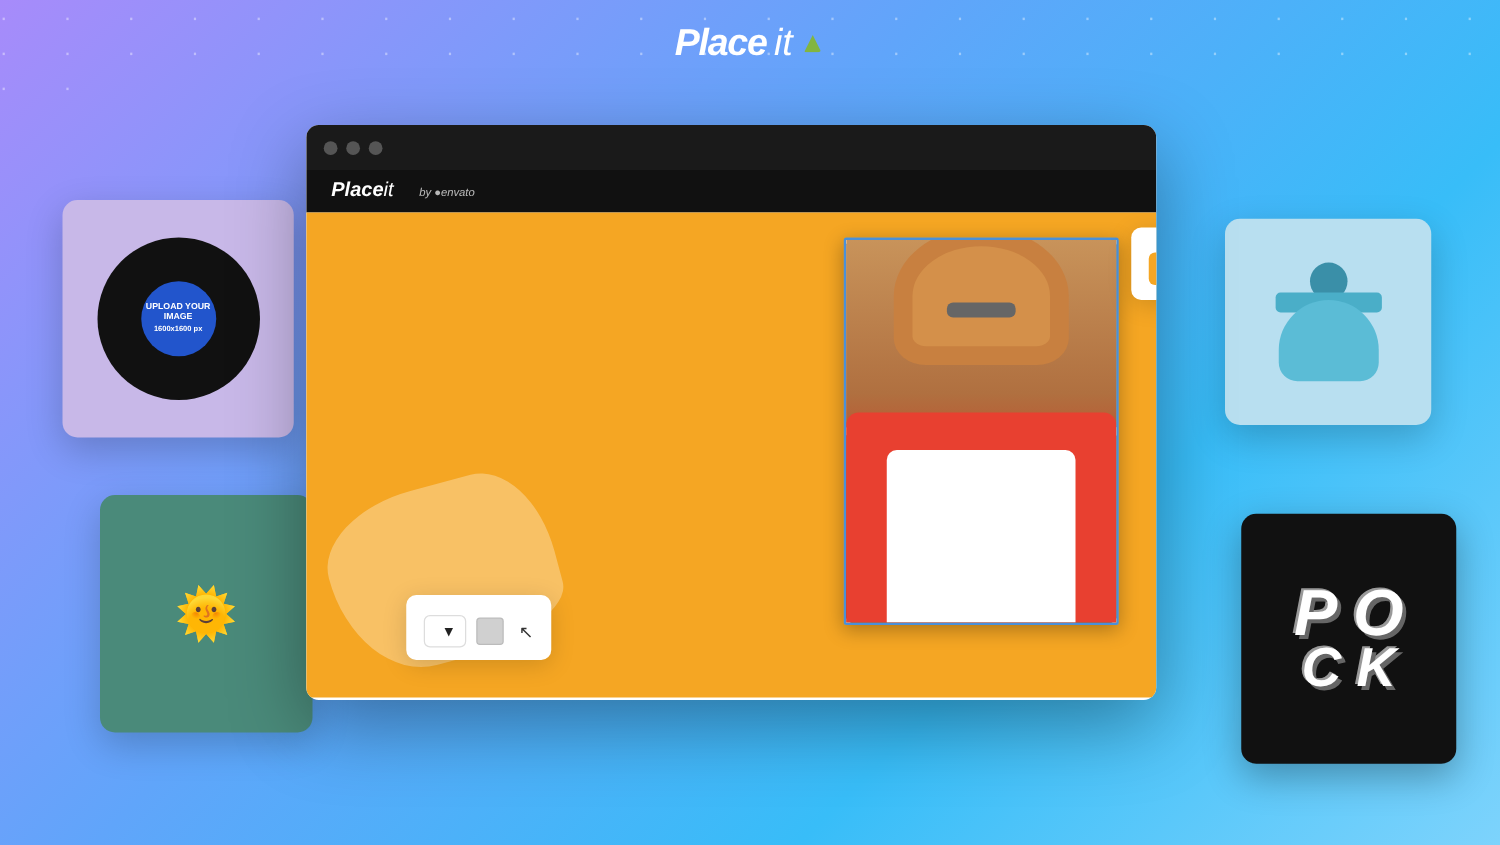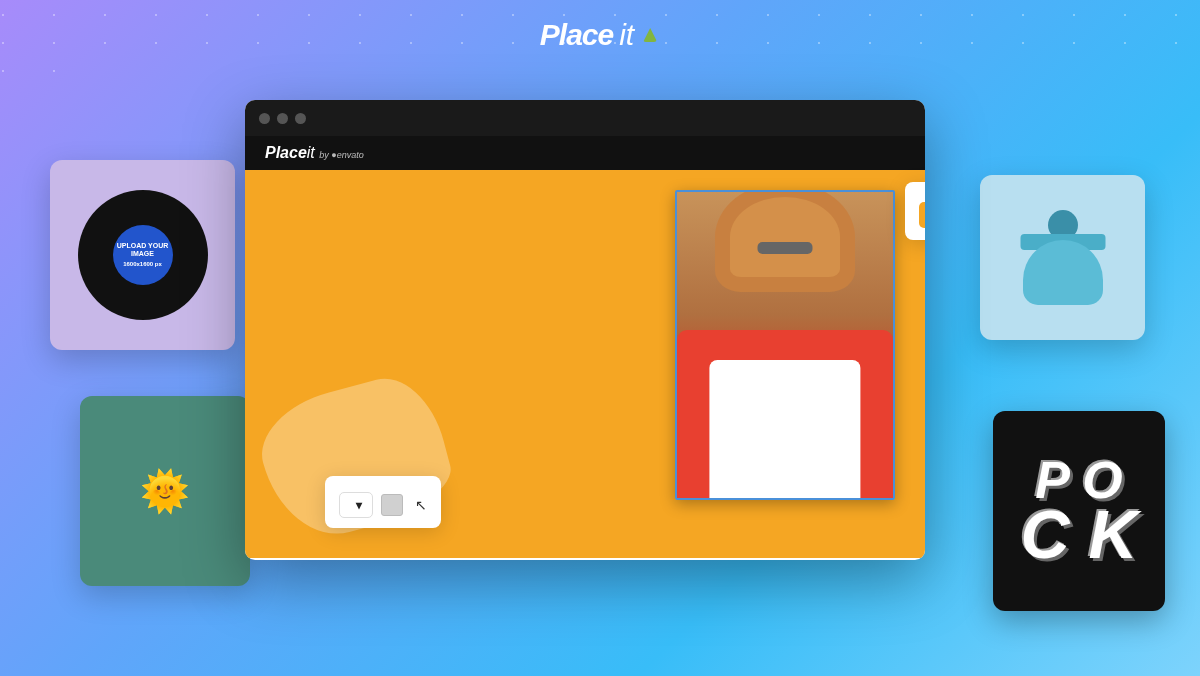--- a/index.html
+++ b/index.html
@@ -97,21 +97,21 @@
       font-style: italic;
       color: white;
     }
     .browser-logo span {
       font-weight: 400;
     }
     .browser-logo .by-env {
       font-size: 9px;
       color: rgba(255,255,255,0.7);
       font-style: italic;
-      margin-left: 2px;
+      margin-left: 18px;
     }
     .browser-nav-links {
       display: flex;
       gap: 20px;
     }
     .browser-nav-link {
       color: white;
       font-size: 13px;
       font-weight: 500;
     }
@@ -535,15 +535,15 @@
     <div class="beanie-cuff"></div>
     <div class="beanie-body">
       <div class="beanie-label"></div>
     </div>
   </div>
 </div>
 
 <div class="card-rock">
   <div style="text-align:center;">
     <div style="font-size:52px;font-weight:900;color:white;line-height:0.9;font-style:italic;text-shadow:3px 3px 0 #666,-2px -2px 0 #999;">P O</div>
-    <div style="font-size:68px;font-weight:900;color:white;line-height:0.9;font-style:italic;text-shadow:3px 3px 0 #666,-2px -2px 0 #999;">C K</div>
+    <div style="font-size:44px;font-weight:900;color:white;line-height:0.9;font-style:italic;text-shadow:3px 3px 0 #666,-2px -2px 0 #999;">C K</div>
   </div>
 </div>
 
 </body></html>

